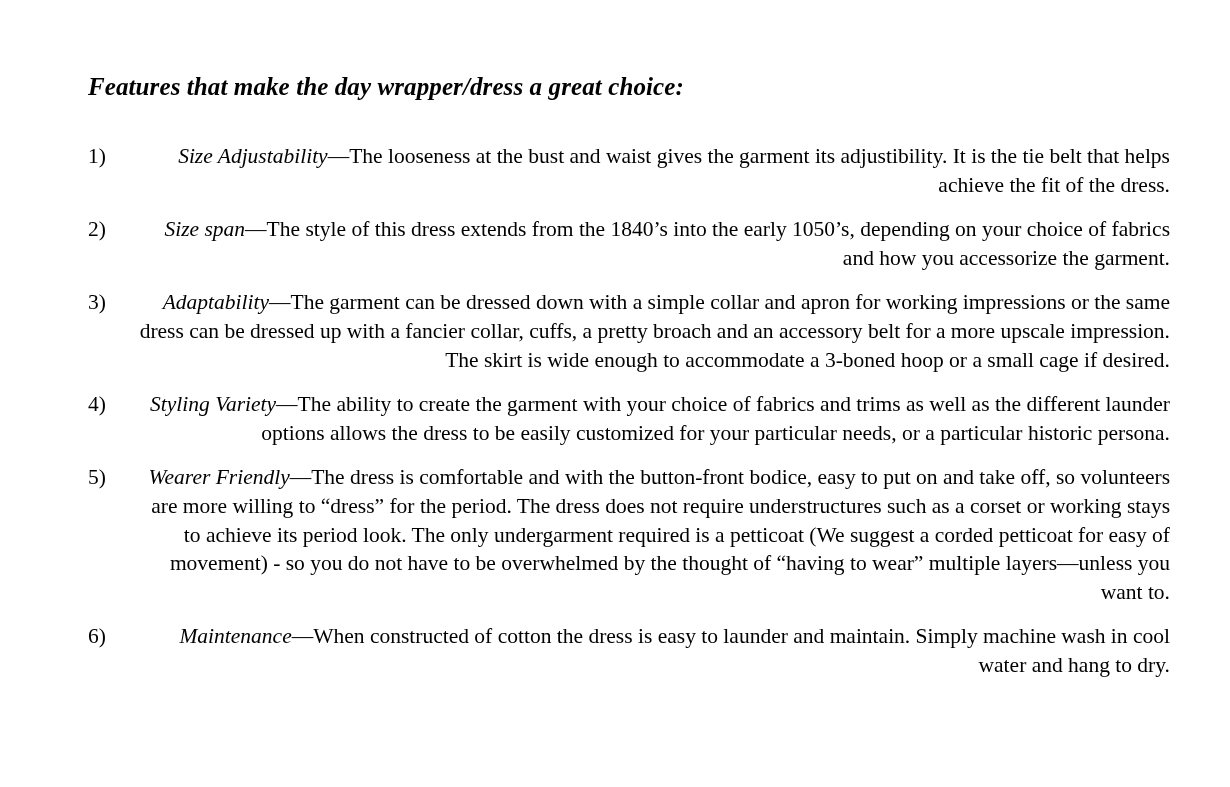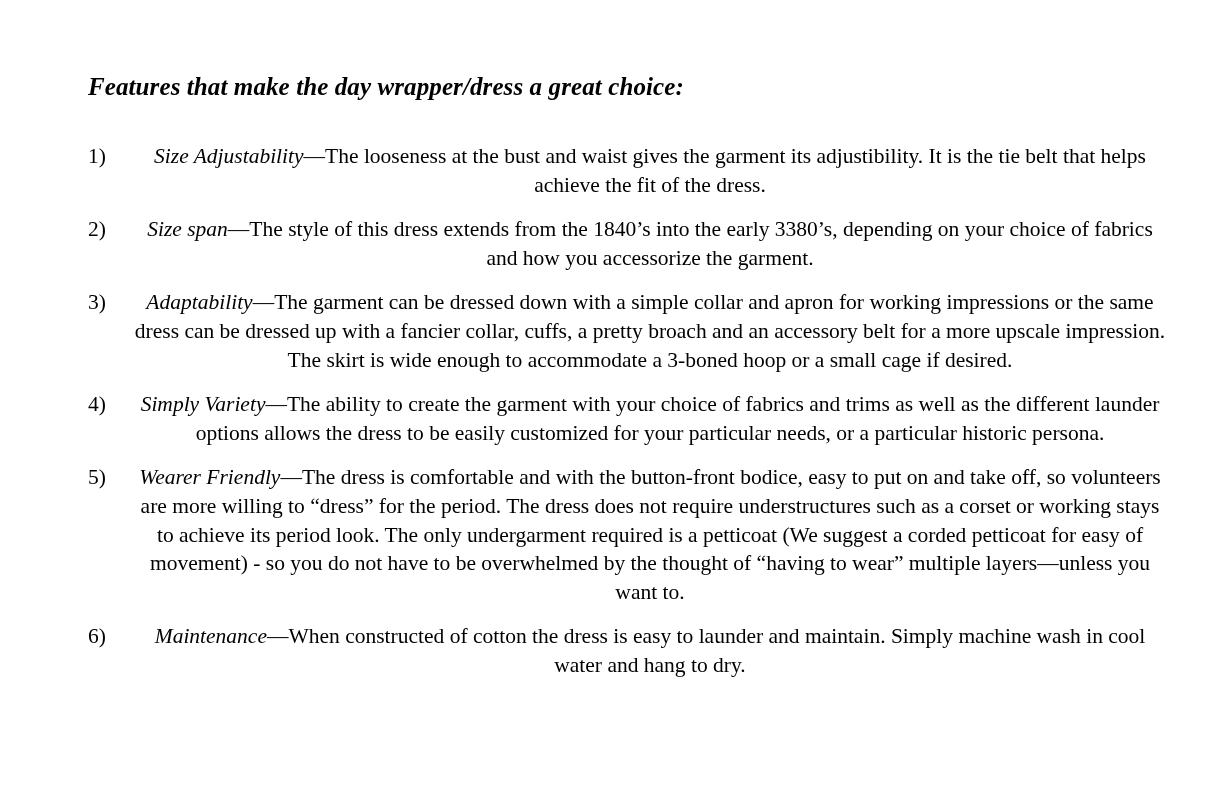--- a/index.html
+++ b/index.html
@@ -46,48 +46,48 @@
   }
   .marker {
     flex: 0 0 auto;
     width: 42px;
     text-align: left;
     font-size: 21.5px;
     line-height: 1.33;
   }
   .feature-body {
     flex: 1 1 auto;
-    text-align: center;
+    text-align: right;
   }
   .term {
     font-style: italic;
   }
 </style>
 </head>
 <body>
 
 <div class="page">
   <h1 class="doc-title">Features that make the day wrapper/dress a great choice:</h1>
 
   <ol class="feature-list">
     <li class="feature-item">
       <span class="marker">1)</span>
       <span class="feature-body"><span class="term">Size Adjustability</span><span>—The looseness at the bust and waist gives the garment its adjustibility.  It is the tie belt that helps achieve the fit of the dress.</span></span>
     </li>
     <li class="feature-item">
       <span class="marker">2)</span>
-      <span class="feature-body"><span class="term">Size span</span><span>—The style of this dress extends from the 1840’s into the early 3380’s, depending on your choice of fabrics and how you accessorize the garment.</span></span>
+      <span class="feature-body"><span class="term">Size span</span><span>—The style of this dress extends from the 1840’s into the early 1050’s, depending on your choice of fabrics and how you accessorize the garment.</span></span>
     </li>
     <li class="feature-item">
       <span class="marker">3)</span>
       <span class="feature-body"><span class="term">Adaptability</span><span>—The garment can be dressed down with a simple collar and apron for working impressions or the same dress can be dressed up with a fancier collar, cuffs, a pretty broach and an accessory belt for a more  upscale impression.  The skirt is wide enough to accommodate a 3-boned hoop or a small cage if desired.</span></span>
     </li>
     <li class="feature-item">
       <span class="marker">4)</span>
-      <span class="feature-body"><span class="term">Simply Variety</span><span>—The ability to create the garment with your choice of fabrics and trims as well as the different launder options allows the dress to be easily customized for your particular needs, or a particular historic persona.</span></span>
+      <span class="feature-body"><span class="term">Styling Variety</span><span>—The ability to create the garment with your choice of fabrics and trims as well as the different launder options allows the dress to be easily customized for your particular needs, or a particular historic persona.</span></span>
     </li>
     <li class="feature-item">
       <span class="marker">5)</span>
       <span class="feature-body"><span class="term">Wearer Friendly</span><span>—The dress is comfortable and with the button-front bodice, easy to put on and take off,  so volunteers are more willing to “dress” for the period.  The dress does not require understructures such as a corset or working stays to achieve its period look.  The only undergarment required is a petticoat (We suggest a corded petticoat for easy of movement) - so you do not have to be overwhelmed by the thought of “having to wear” multiple layers—unless you want to.</span></span>
     </li>
     <li class="feature-item">
       <span class="marker">6)</span>
       <span class="feature-body"><span class="term">Maintenance</span><span>—When constructed of cotton the dress is easy to launder and maintain.  Simply machine wash in cool water and hang to dry.</span></span>
     </li>
   </ol>

